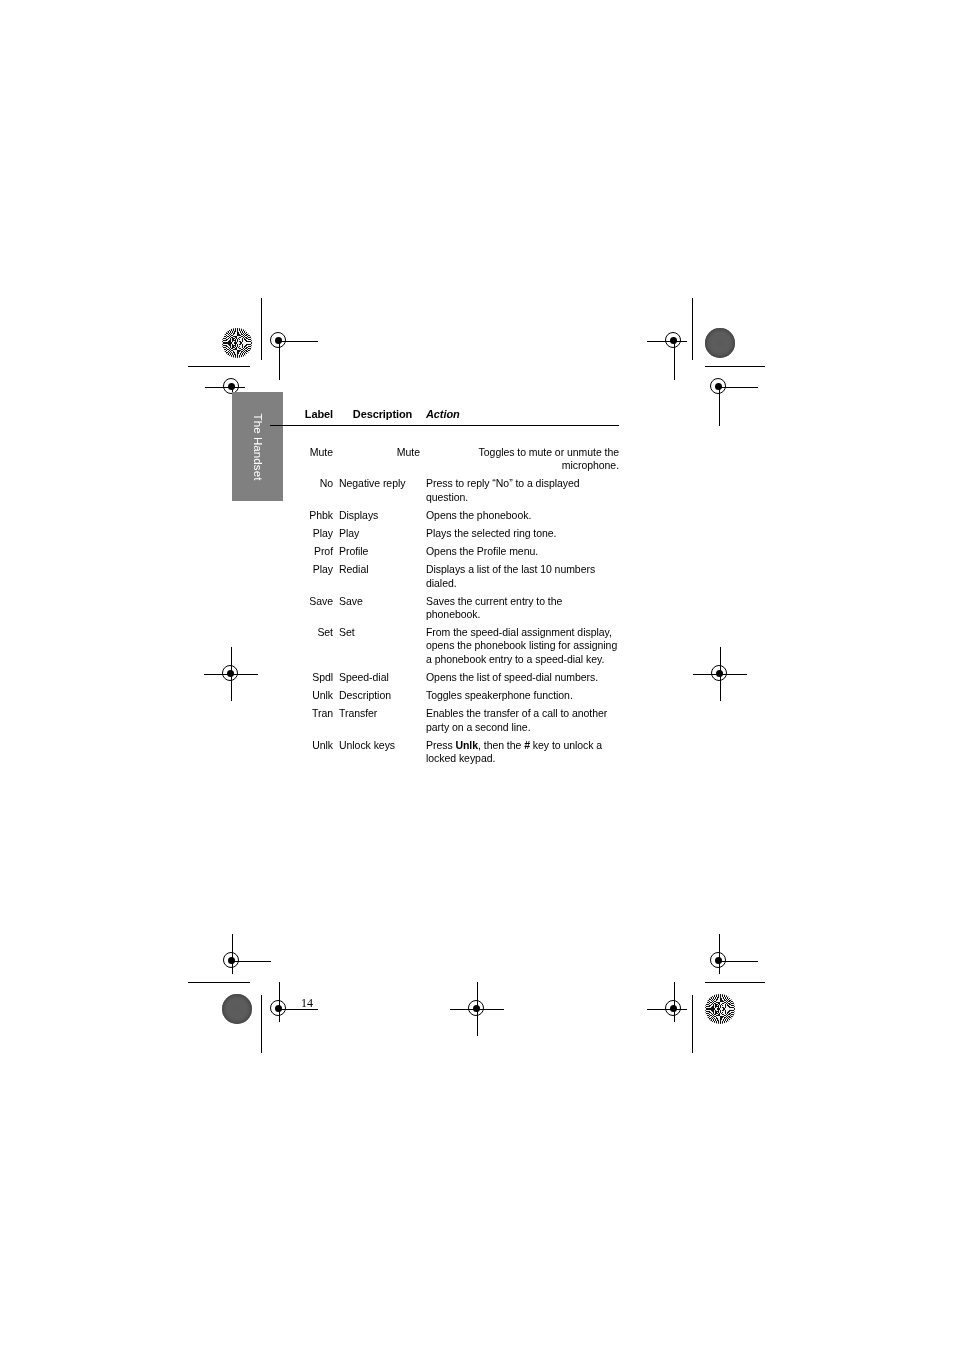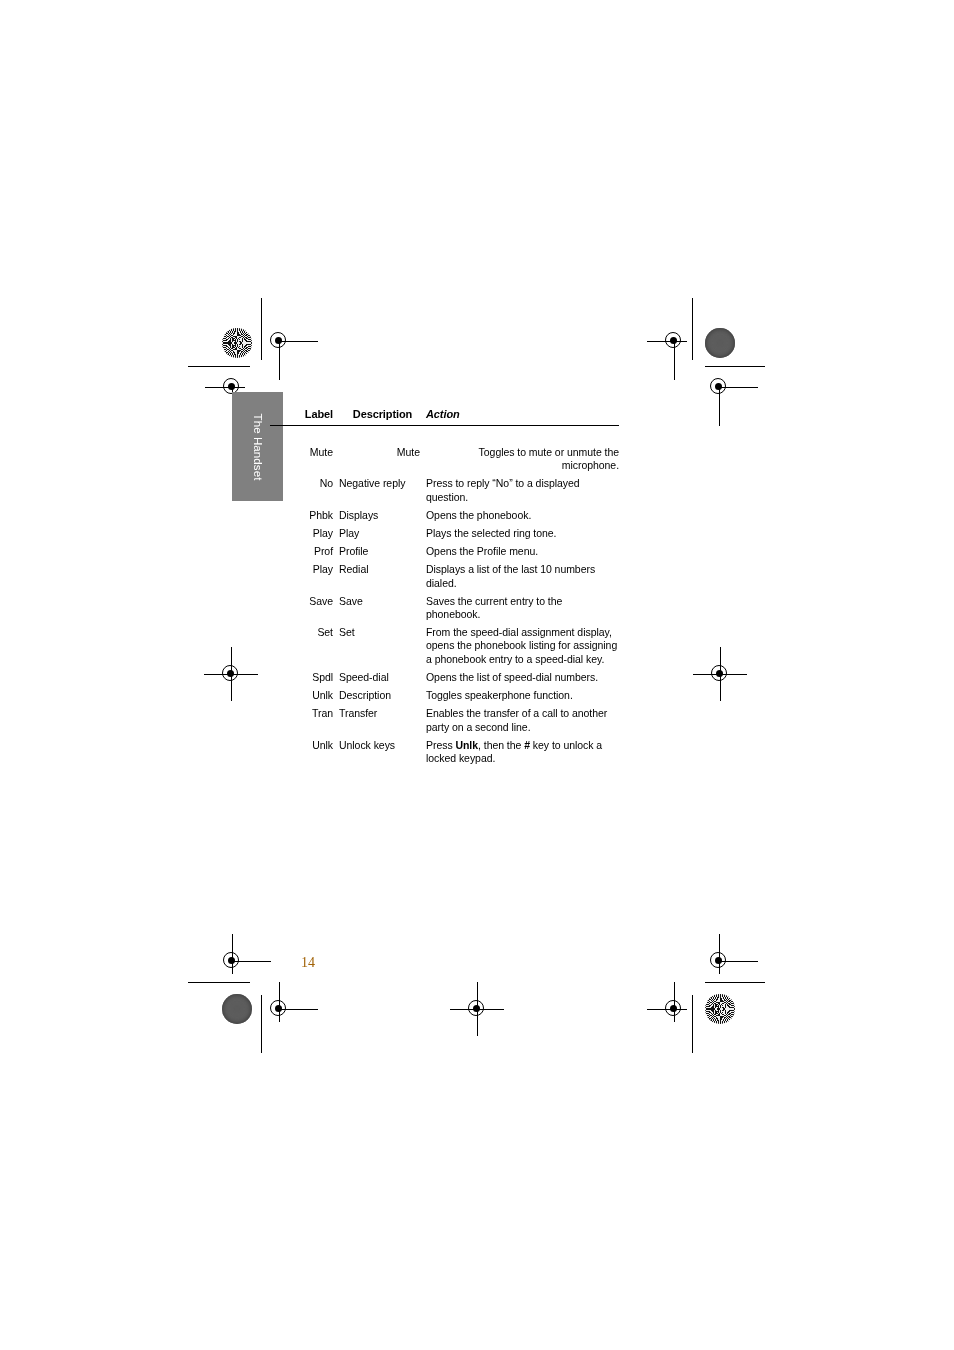--- a/index.html
+++ b/index.html
@@ -139,24 +139,24 @@
     white-space: nowrap;
   }
   table.keys td.t-desc  { padding-right: 6px; }
   table.keys td.t-act   { }
   .b { font-weight: bold; }
 
   
   .folio {
     position: absolute;
     left: 301px;
-    top: 955px;
+    top: 996px;
     font-family: "Liberation Serif", serif;
-    font-size: 14px;
-    color: #a16207;
+    font-size: 12px;
+    color: #000000;
   }
 </style>
 </head>
 <body>
 
 <div class="mark-line" style="left:261px; top:298px; width:1px; height:62px;"></div>
 <div class="reg h-right v-down" style="left:266px; top:328px;">
   <div class="h"></div>
     <div class="v"></div>
     <div class="ring"></div>

